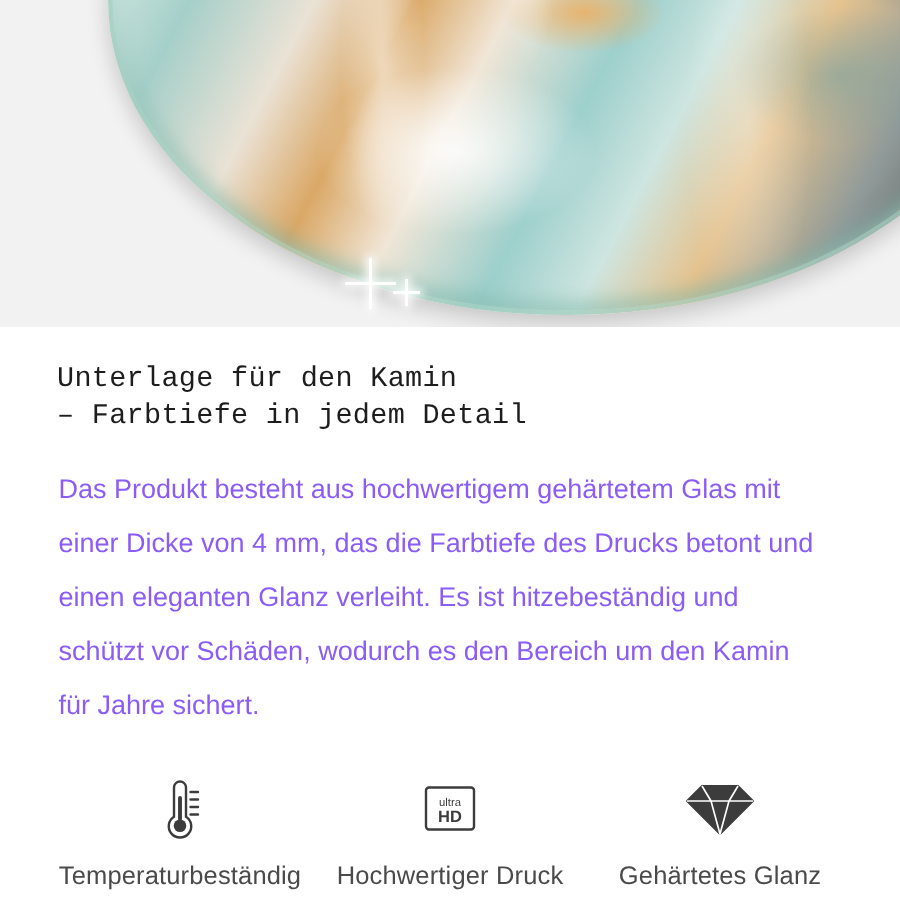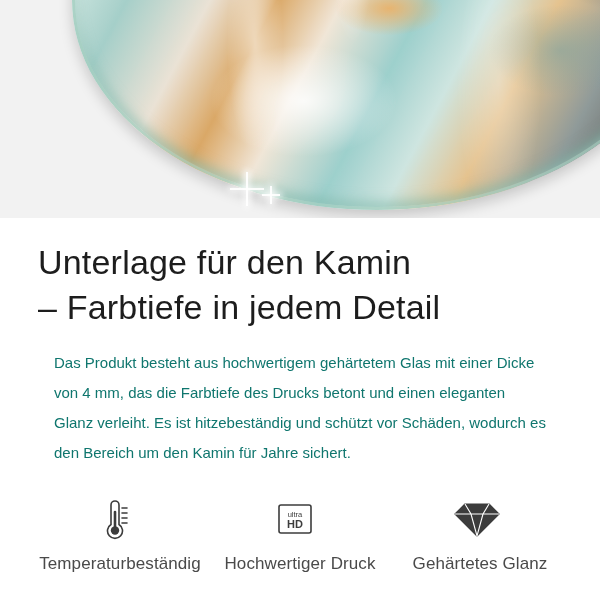--- a/index.html
+++ b/index.html
@@ -122,37 +122,37 @@
     height: 18px;
   }
   .sparkle2::before { width: 18px; }
   .sparkle2::after { height: 18px; }
 
   
   .content {
     padding: 22px 38px 0 38px;
   }
   .headline {
-    font-family: Liberation Sans, sans-serif;
-    font-size: 34px;
+    font-family: Liberation Mono, monospace;
+    font-size: 19px;
     line-height: 1.32;
     color: #1d1d1d;
     font-weight: 400;
     margin: 0 0 18px 0;
     letter-spacing: 0.2px;
   }
   .headline .line2 {
     display: block;
   }
   .body-copy {
-    font-size: 15px;
+    font-size: 18px;
     line-height: 2.0;
-    color: #0f766e;
+    color: #8b5cf6;
     max-width: 505px;
-    margin: 16px;
+    margin: 1px;
   }
 
   
   .features {
     margin-top: 24px;
     padding: 0 30px;
     display: grid;
     grid-template-columns: repeat(3, 1fr);
     row-gap: 18px;
   }
@@ -160,21 +160,21 @@
     display: flex;
     flex-direction: column;
     align-items: center;
     text-align: center;
   }
   .feature-icon {
     width: 54px;
     height: 54px;
     display: flex;
     align-items: center;
-    justify-content: flex-start;
+    justify-content: center;
     margin-bottom: 8px;
   }
   .feature-label {
     font-size: 17px;
     color: #4a4a4a;
     letter-spacing: 0.1px;
   }
   svg { display: block; }
 </style>
 </head>

